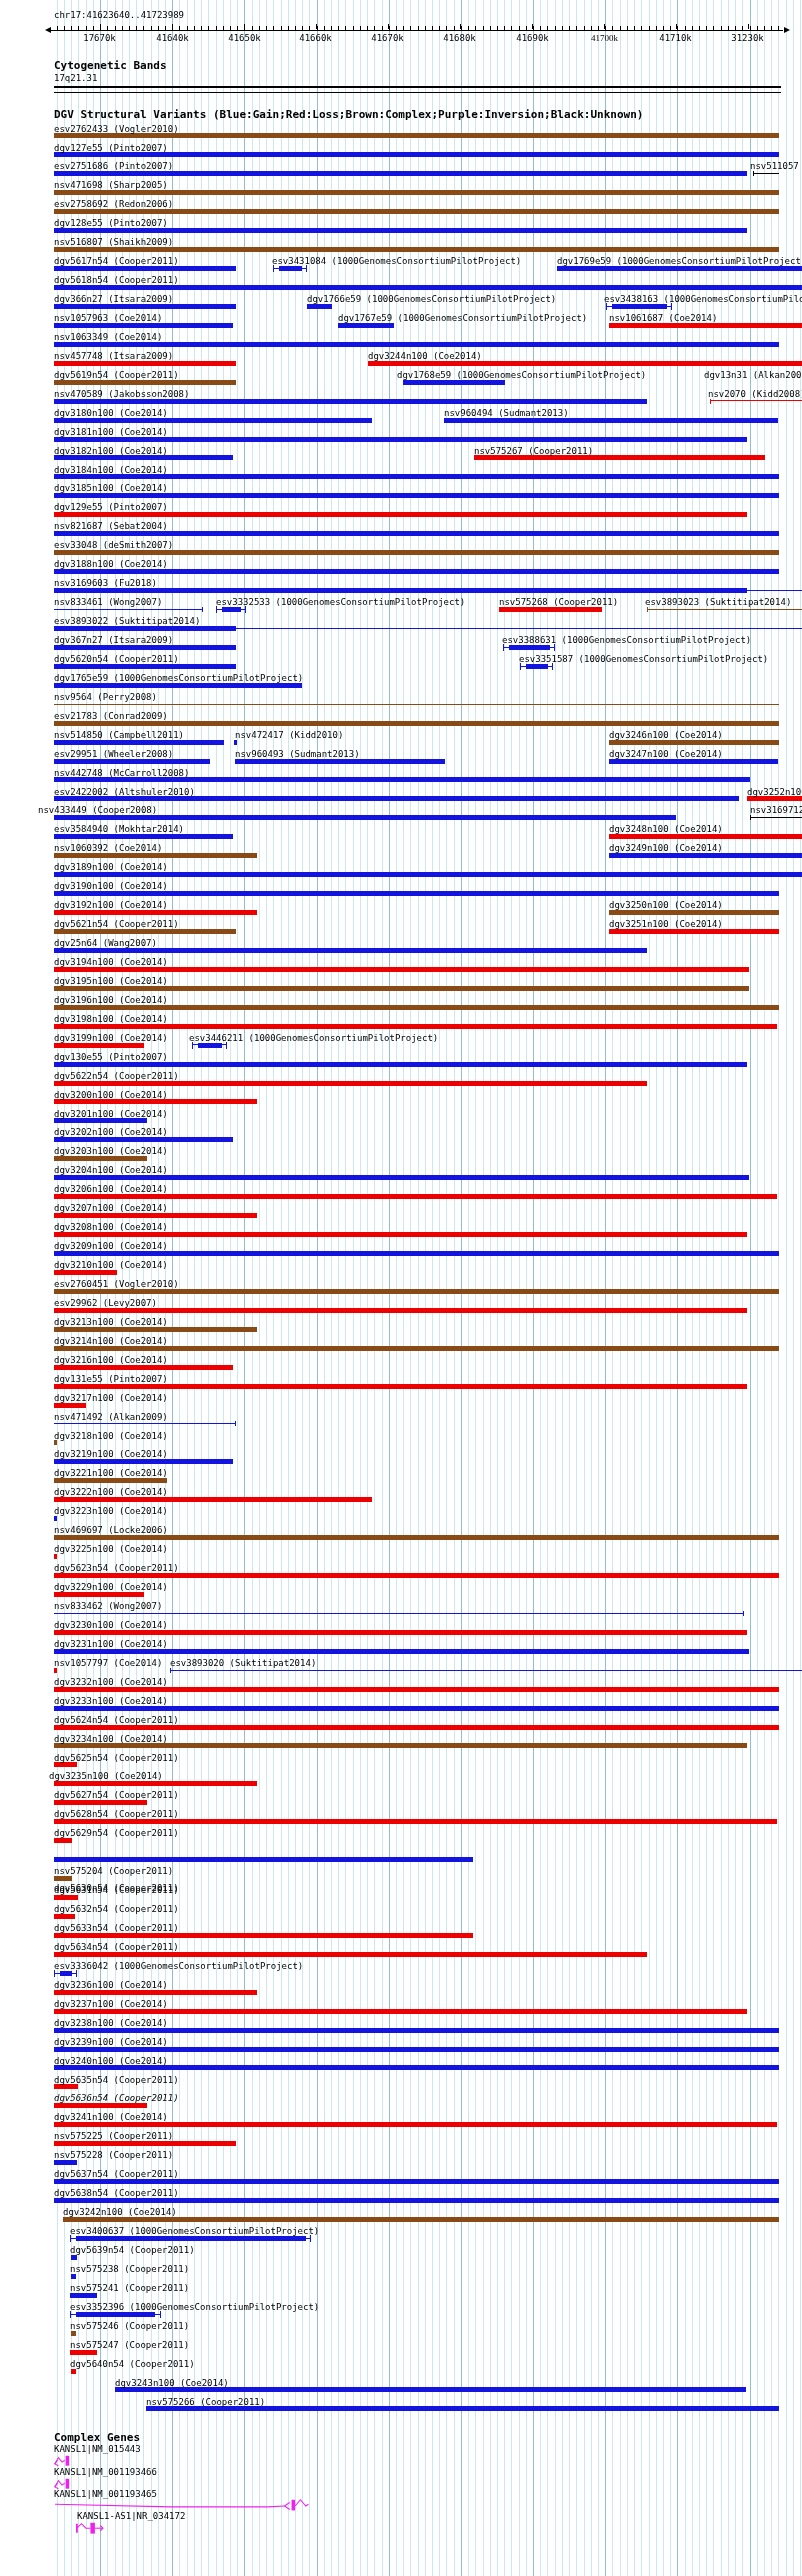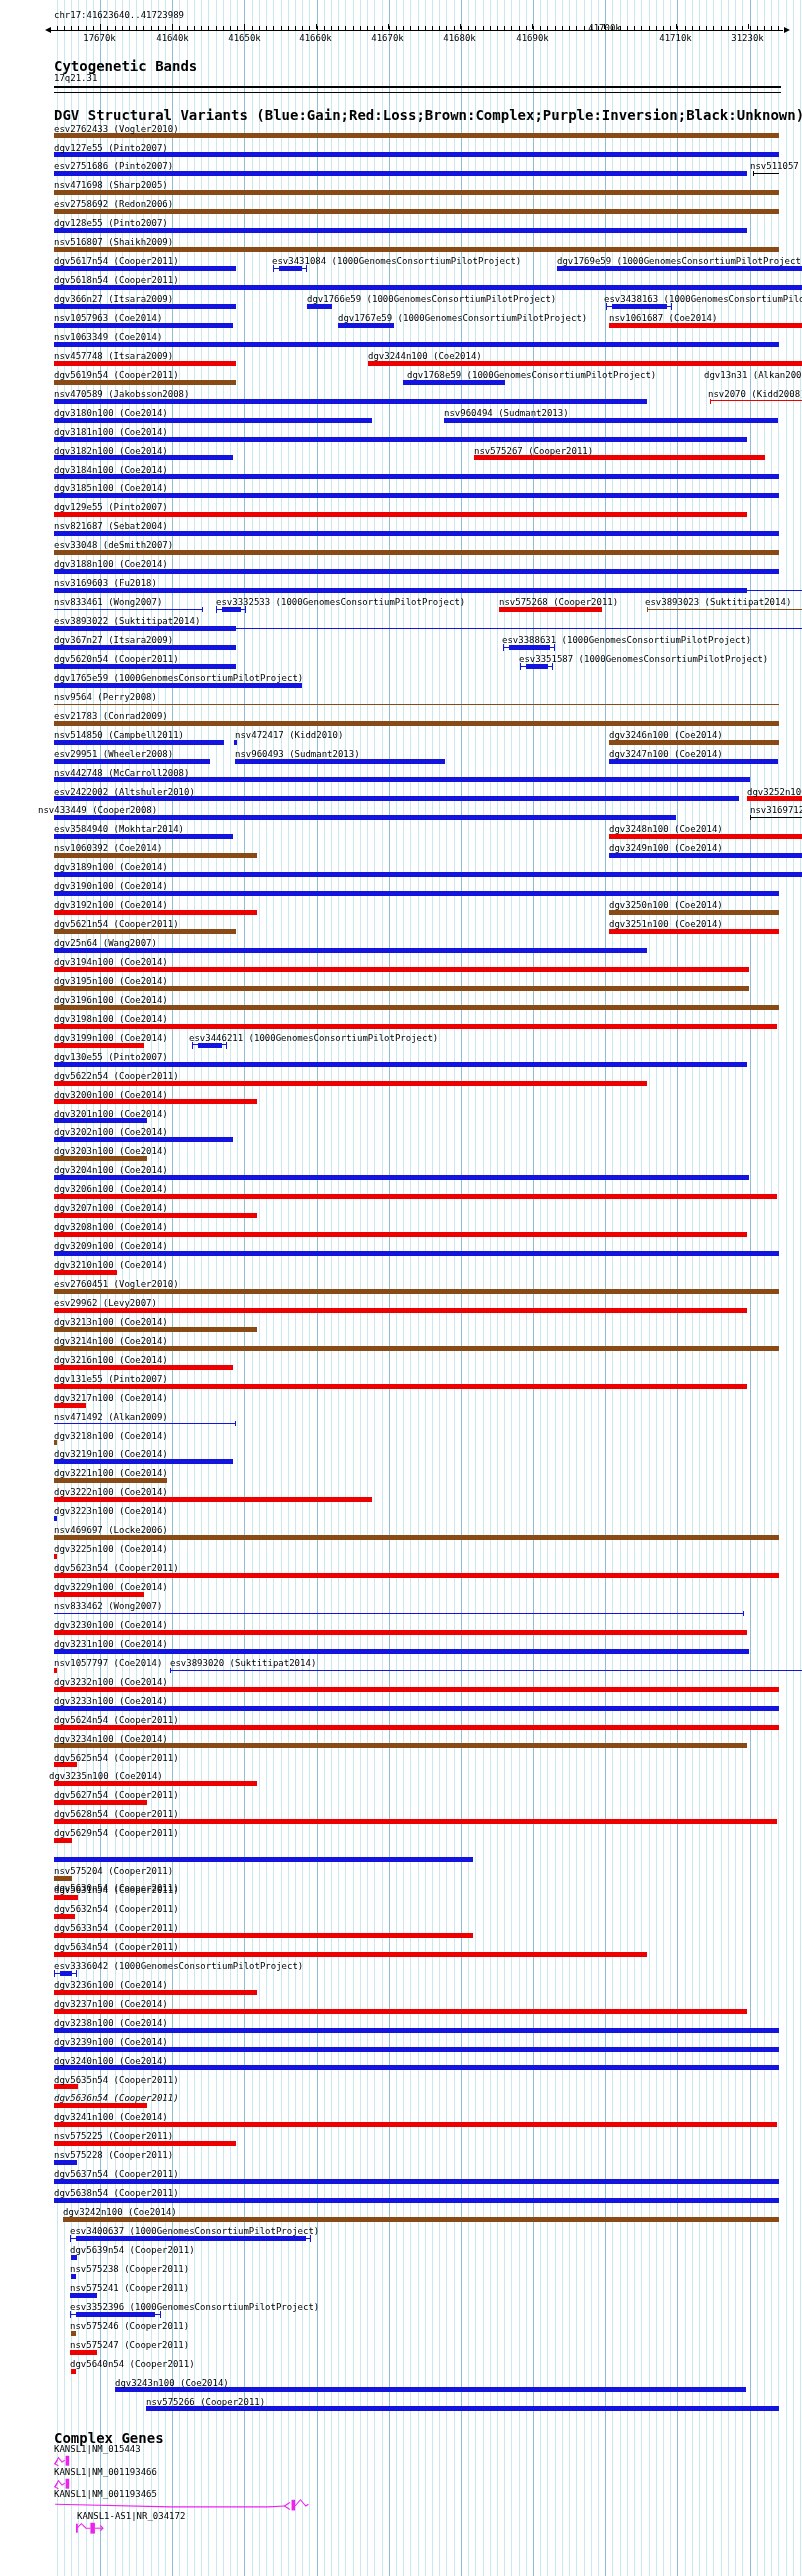--- a/index.html
+++ b/index.html
@@ -1,20 +1,20 @@
 <!DOCTYPE html>
 <html style="font-size:14.4px"><head>
 <meta charset="utf-8">
 <style>
   html,body{margin:0;padding:0;background:#fff;}
   .canvas{position:relative;width:803px;height:2576px;background:#ffffff;overflow:hidden;
           font-family:"DejaVu Sans Mono",monospace;}
   .grid{position:absolute;top:0;height:2576px;width:0.9px;z-index:0;}
   .lbl{position:absolute;font-size:9px;line-height:10px;white-space:pre;color:#000;z-index:3;}
-  .hdr{position:absolute;font-size:14px;font-weight:bold;line-height:10.8px;white-space:pre;color:#000;z-index:3;}
+  .hdr{position:absolute;font-size:11px;font-weight:bold;line-height:10.8px;white-space:pre;color:#000;z-index:3;}
   .tick{position:absolute;width:0.9px;background:#000;z-index:2;}
   .ruler-base{position:absolute;height:0.9px;background:#000;z-index:2;}
   .ruler-lbl{position:absolute;font-size:9px;line-height:10px;width:43px;text-align:center;color:#000;z-index:2;}
   .arrow-l{position:absolute;width:0;height:0;border-top:3.6px solid transparent;border-bottom:3.6px solid transparent;border-right:6.3px solid #000;z-index:2;}
   .arrow-r{position:absolute;width:0;height:0;border-top:3.6px solid transparent;border-bottom:3.6px solid transparent;border-left:6.3px solid #000;z-index:2;}
   .cytoband-box{position:absolute;left:54px;top:86px;width:727px;height:3.6px;
                 border-top:2.7px solid #000;border-bottom:1.8px solid #000;z-index:2;}
   .seg{position:absolute;z-index:2;}
   .gene{position:absolute;z-index:3;}
 </style>
@@ -244,21 +244,21 @@
       <div class="ruler-lbl" style="left: 223px; top: 33px;">41650k</div>
       <div class="tick" style="left: 316px; top: 24px; height: 5.4px;"></div>
       <div class="ruler-lbl" style="left: 294px; top: 33px;">41660k</div>
       <div class="tick" style="left: 388px; top: 24px; height: 5.4px;"></div>
       <div class="ruler-lbl" style="left: 366px; top: 33px;">41670k</div>
       <div class="tick" style="left: 460px; top: 24px; height: 5.4px;"></div>
       <div class="ruler-lbl" style="left: 438px; top: 33px;">41680k</div>
       <div class="tick" style="left: 532px; top: 24px; height: 5.4px;"></div>
       <div class="ruler-lbl" style="left: 511px; top: 33px;">41690k</div>
       <div class="tick" style="left: 604px; top: 24px; height: 5.4px;"></div>
-      <div class="ruler-lbl" style="left: 583px; top: 23px;">41700k</div>
+      <div class="ruler-lbl" style="left: 583px; top: 33px; font-family: Liberation Serif, serif;">41700k</div>
       <div class="tick" style="left: 676px; top: 24px; height: 5.4px;"></div>
       <div class="ruler-lbl" style="left: 654px; top: 33px;">41710k</div>
       <div class="tick" style="left: 748px; top: 24px; height: 5.4px;"></div>
       <div class="ruler-lbl" style="left: 726px; top: 33px;">31230k</div>
     </div>
 
   <div class="hdr" style="left:54px;top:61px">Cytogenetic Bands</div>
   <div class="lbl" style="left:54px;top:73px">17q21.31</div>
   <div class="cytoband-box"></div>
 
@@ -309,21 +309,21 @@
       <div class="lbl" style="left: 609px; top: 313px;">nsv1061687 (Coe2014)</div>
       <div class="seg" style="left: 609px; top: 323px; width: 194px; height: 5.4px; background: rgb(238, 0, 0);"></div>
       <div class="lbl" style="left: 54px; top: 332px;">nsv1063349 (Coe2014)</div>
       <div class="seg" style="left: 54px; top: 342px; width: 725px; height: 5.4px; background: rgb(20, 20, 224);"></div>
       <div class="lbl" style="left: 54px; top: 351px;">nsv457748 (Itsara2009)</div>
       <div class="seg" style="left: 54px; top: 361px; width: 182px; height: 5.4px; background: rgb(238, 0, 0);"></div>
       <div class="lbl" style="left: 368px; top: 351px;">dgv3244n100 (Coe2014)</div>
       <div class="seg" style="left: 368px; top: 361px; width: 435px; height: 5.4px; background: rgb(238, 0, 0);"></div>
       <div class="lbl" style="left: 54px; top: 370px;">dgv5619n54 (Cooper2011)</div>
       <div class="seg" style="left: 54px; top: 380px; width: 182px; height: 5.4px; background: rgb(138, 74, 22);"></div>
-      <div class="lbl" style="left: 407px; top: 370px;">dgv1768e59 (1000GenomesConsortiumPilotProject)</div>
+      <div class="lbl" style="left: 397px; top: 370px;">dgv1768e59 (1000GenomesConsortiumPilotProject)</div>
       <div class="seg" style="left: 403px; top: 380px; width: 102px; height: 5.4px; background: rgb(20, 20, 224);"></div>
       <div class="lbl" style="left: 704px; top: 370px;">dgv13n31 (Alkan2009)</div>
       <div class="lbl" style="left: 54px; top: 389px;">nsv470589 (Jakobsson2008)</div>
       <div class="seg" style="left: 54px; top: 399px; width: 593px; height: 5.4px; background: rgb(20, 20, 224);"></div>
       <div class="lbl" style="left: 708px; top: 389px;">nsv2070 (Kidd2008)</div>
       <div class="seg" style="left: 710px; top: 399px; width: 0.9px; height: 5.4px; background: rgb(238, 0, 0);"></div>
       <div class="seg" style="left: 710px; top: 400px; width: 93px; height: 0.9px; background: rgb(238, 0, 0);"></div>
       <div class="lbl" style="left: 54px; top: 408px;">dgv3180n100 (Coe2014)</div>
       <div class="seg" style="left: 54px; top: 418px; width: 318px; height: 5.4px; background: rgb(20, 20, 224);"></div>
       <div class="lbl" style="left: 444px; top: 408px;">nsv960494 (Sudmant2013)</div>

